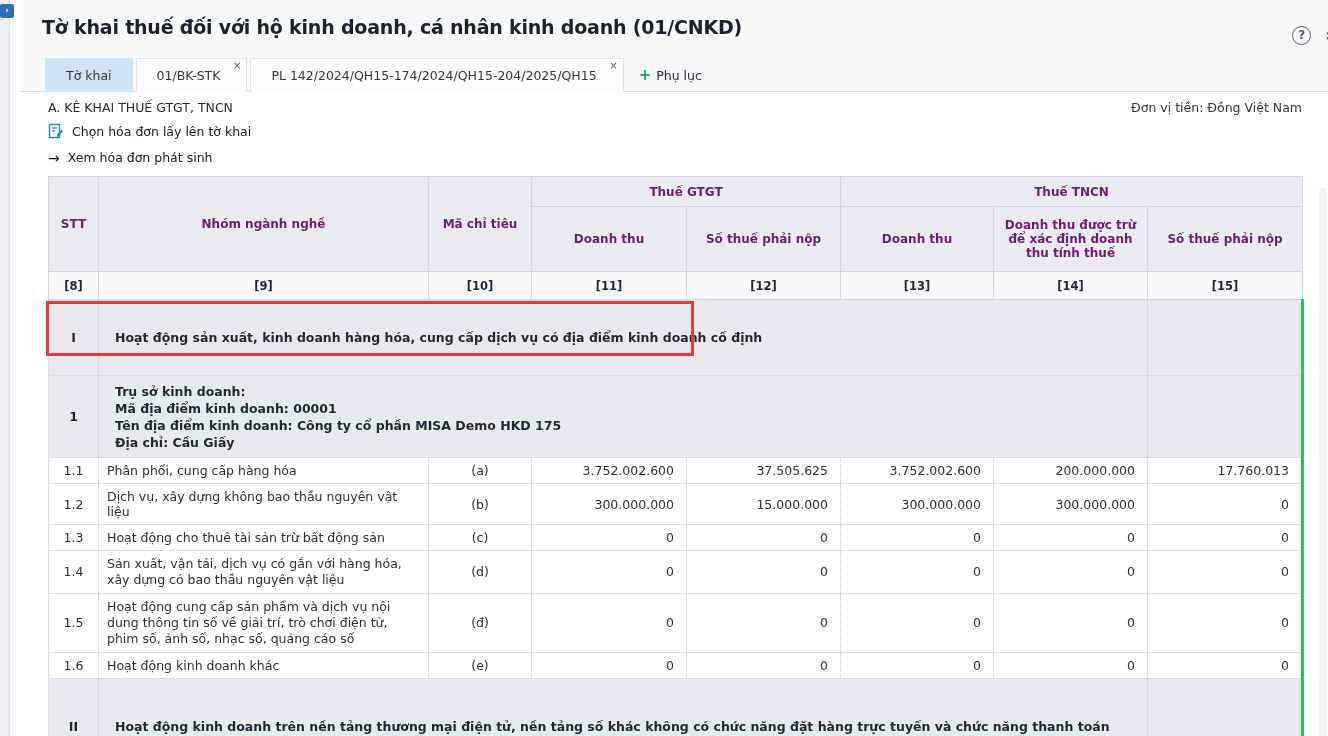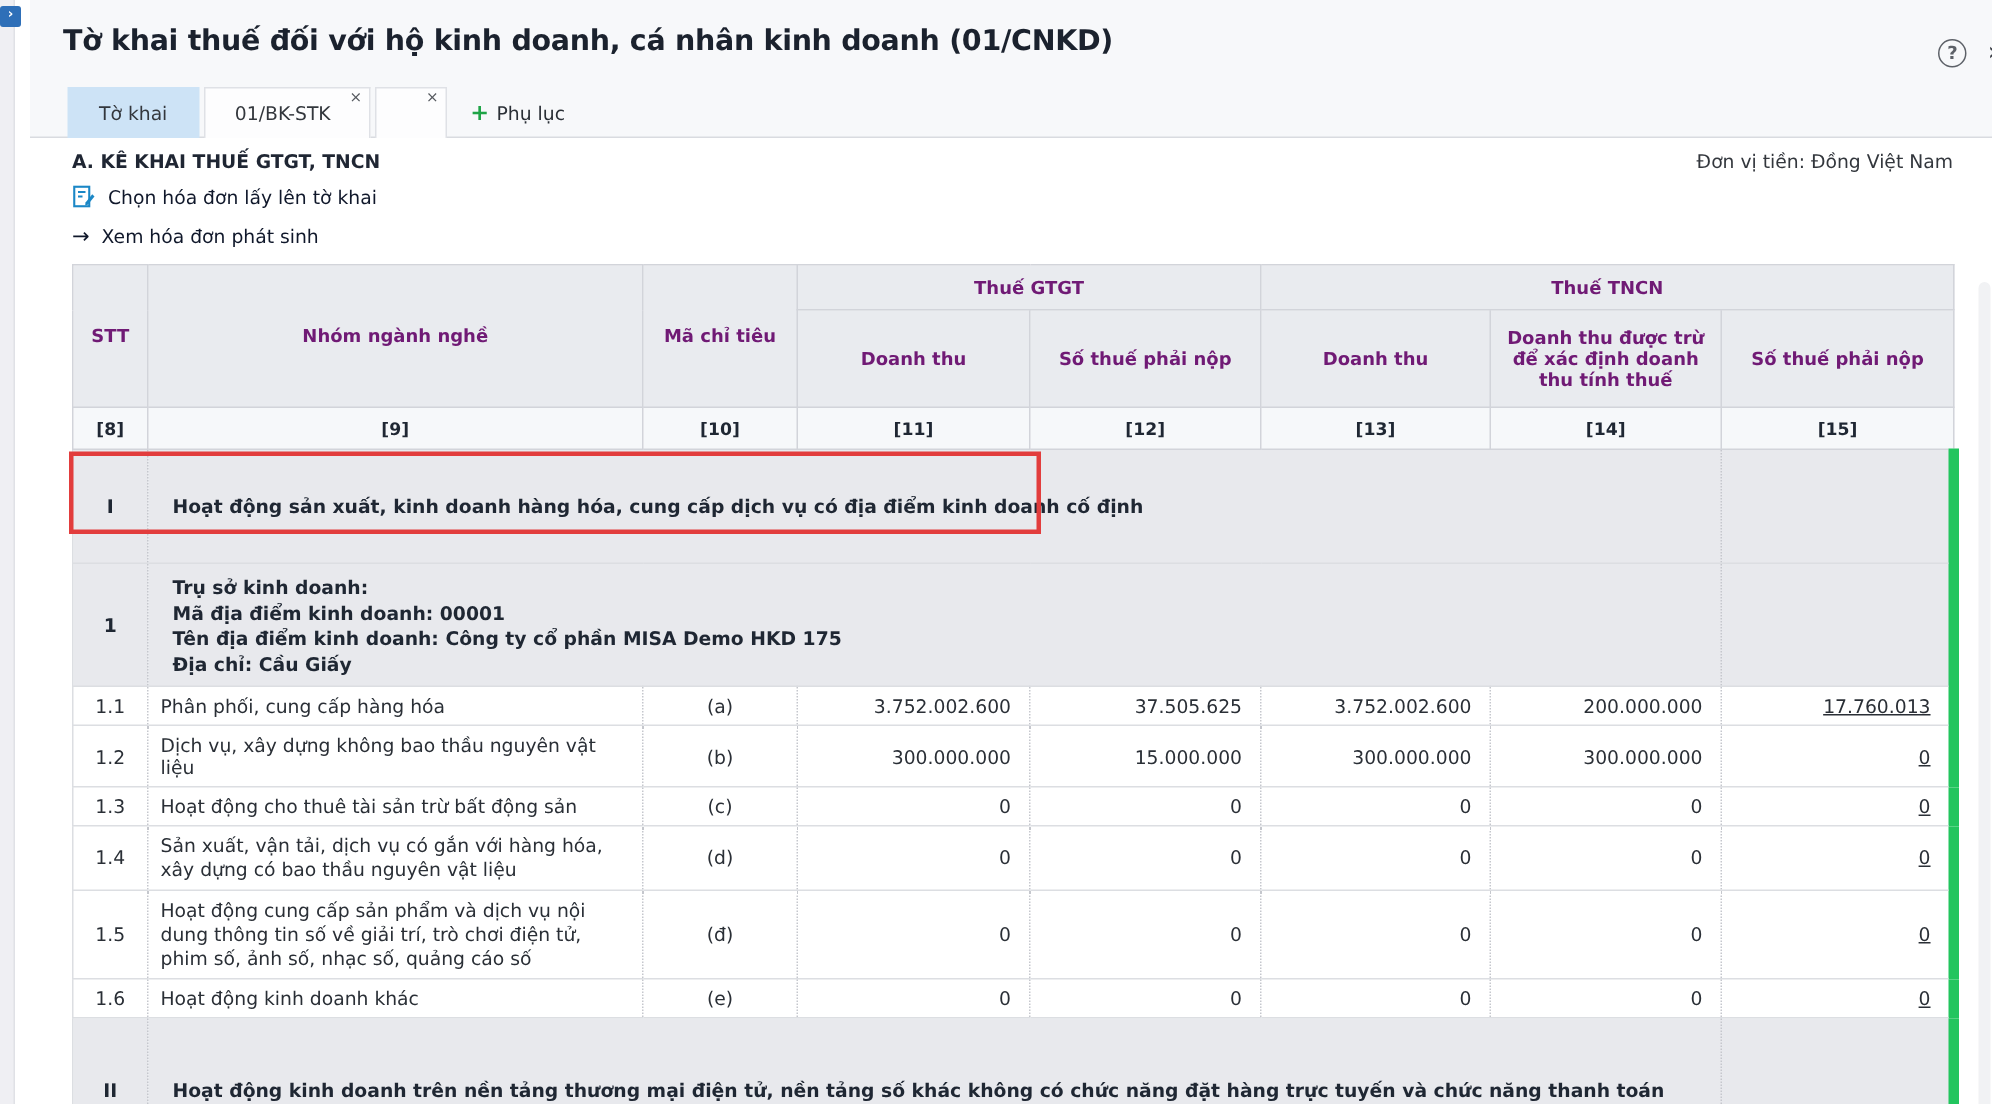--- a/index.html
+++ b/index.html
@@ -31,21 +31,21 @@
   .tab .tab-close { position:absolute; top:2px; right:5px; font-size:10px; color:#55595f; line-height:10px; cursor:pointer; }
   .tab.closable { padding-right:26px; }
   .add-appendix { display:inline-flex; align-items:center; height:34px; padding:0 12px;
     font-size:12.5px; color:#2a2f36; cursor:pointer; white-space:nowrap; }
   .add-appendix .plus { color:#1ea446; font-size:15px; font-weight:bold; margin-right:5px; }
 
   .content { position:absolute; left:10px; top:92px; width:1318px; height:644px; background:#fff; }
 
   .section-row { position:absolute; left:38px; top:8px; width:1254px; display:flex;
     justify-content:space-between; align-items:baseline; }
-  .section-title { font-size:12.5px; font-weight:bold; color:#1f2633; }
+  .section-title { font-size:12.5px; font-weight:normal; color:#1f2633; }
   .currency-note { font-size:12.5px; color:#33373d; }
 
   .action-link { position:absolute; left:38px; display:flex; align-items:center; gap:8px;
     color:#0f172a; font-size:12.5px; cursor:pointer; }
   .action-link.first { top:31px; }
   .action-link.second { top:58px; }
   .action-link svg { display:block; }
   .arrow-glyph { font-size:14px; line-height:14px; }
 
   table.decl { position:absolute; left:38px; top:84px; width:1254px;
@@ -53,21 +53,21 @@
   table.decl th { background:#e9ebef; border:1px solid #d2d4da; font-size:12px;
     font-weight:bold; color:#701a75; text-align:center; vertical-align:middle; padding:4px 6px; }
   table.decl thead tr.group-row th { height:30px; }
   table.decl thead tr.sub-row th { height:65px; }
   table.decl thead tr.index-row td { background:#f6f8fa; border:1px solid #d2d4da;
     font-size:11.5px; font-weight:bold; color:#1f2733; text-align:center; height:28px; }
 
   table.decl tbody td { border-right:1px dotted #c5c7cd; border-bottom:1px solid #dcdee2;
     font-size:12.5px; color:#2a2f36; padding:5px 8px; vertical-align:middle; background:#fff; }
   table.decl tbody td:first-child { border-left:1px solid #dcdee2; }
-  table.decl tbody td:last-child { border-right:7px solid #22c55e;text-decoration:underline; }
+  table.decl tbody td:last-child { border-right:3px solid #22c55e; }
   table.decl tbody td.col-stt { text-align:center; }
   table.decl tbody td.col-code { text-align:center; }
   table.decl tbody td.col-num { text-align:right; padding-right:12px; }
   table.decl tbody tr.row-section td, table.decl tbody tr.row-section-sub td {
     background:#e8e9ed; font-weight:bold; color:#1f2733; }
   table.decl tbody td.section-label { padding-left:16px; }
   table.decl tbody td.section-label div { line-height:17px; }
   tr.row-I td { height:76px; }
   tr.row-1 td { height:82px; }
   tr.row-II td { height:96px; border-bottom:none; }
@@ -95,20 +95,21 @@
 
   <div class="tab-bar">
     <div class="tab active">
       <span>Tờ khai</span>
     </div>
     <div class="tab closable">
       <span>01/BK-STK</span>
       <span class="tab-close">×</span>
     </div>
     <div class="tab closable">
+      <span>PL 142/2024/QH15-174/2024/QH15-204/2025/QH15</span>
       <span class="tab-close">×</span>
     </div>
     <div class="add-appendix">
       <span class="plus">+</span>
       <span>Phụ lục</span>
     </div>
   </div>
 </div>
 
 <div class="content">

